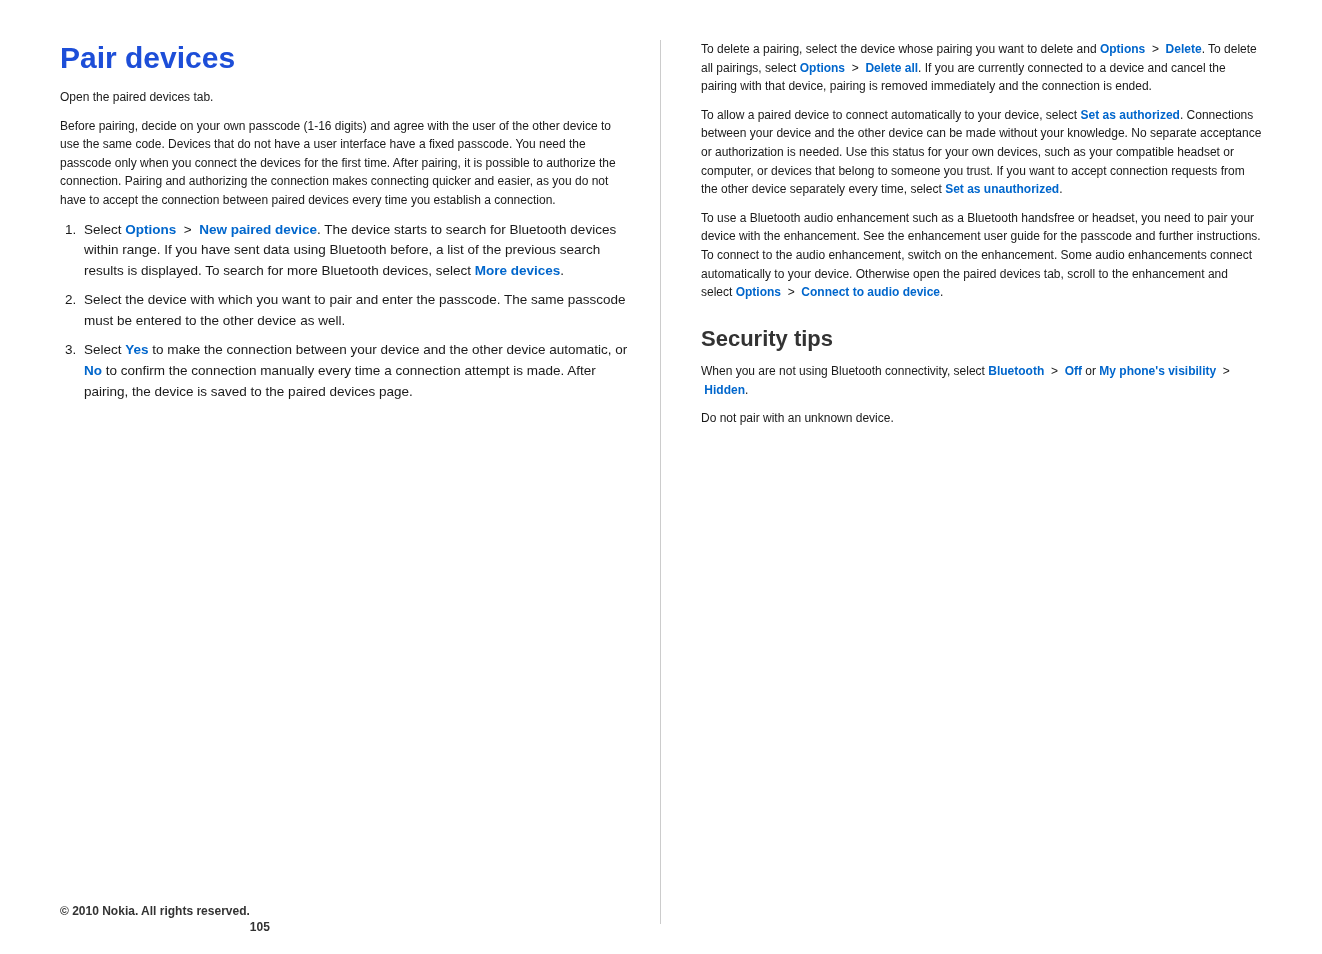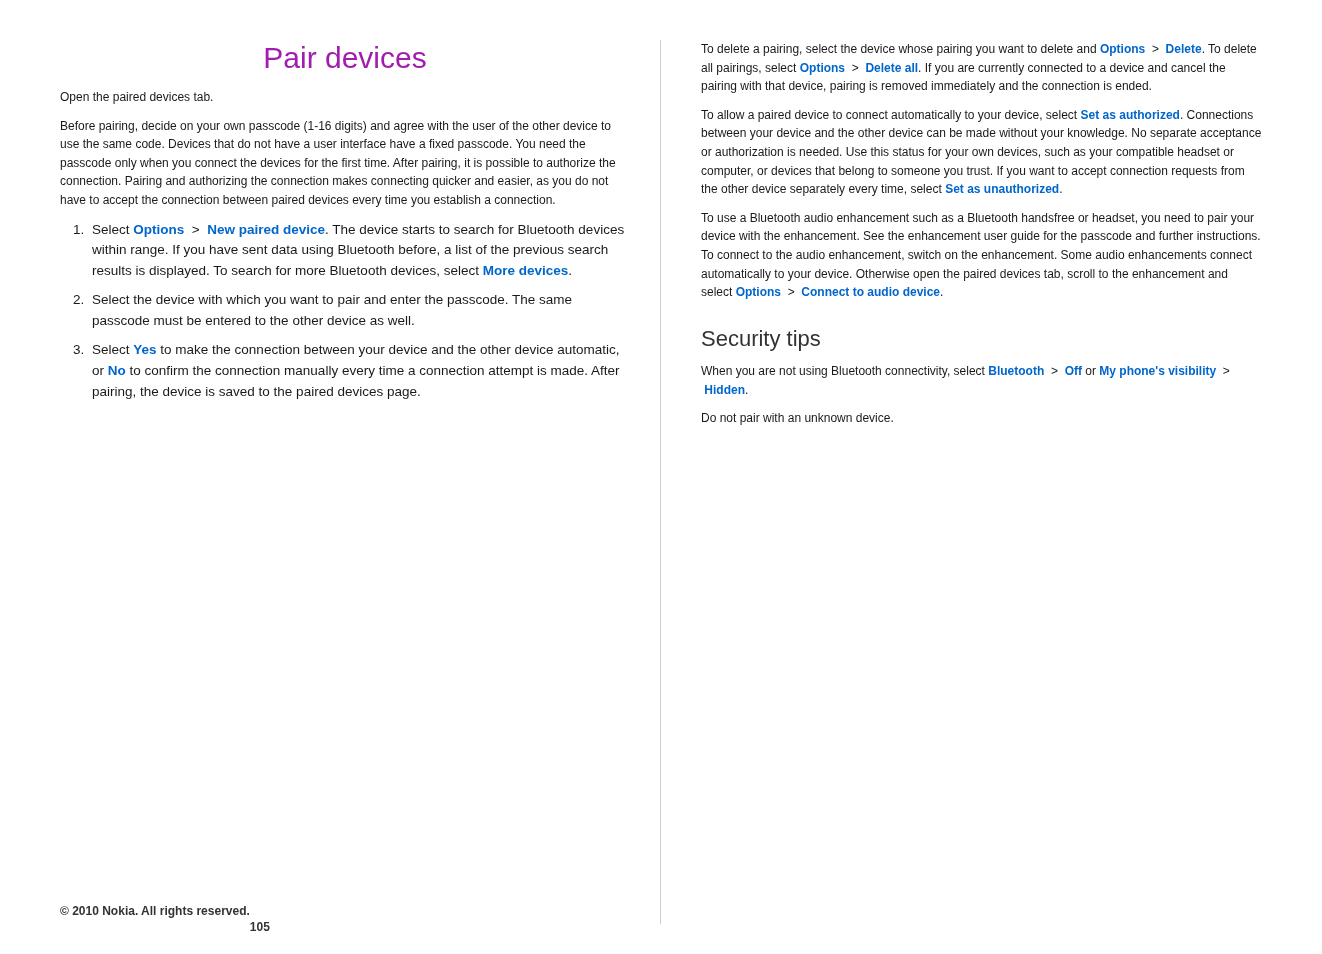--- a/index.html
+++ b/index.html
@@ -32,30 +32,29 @@
       border-right: 1px solid #cccccc;
     }
 
     .right-column {
       width: 50%;
       padding-left: 40px;
     }
 
     .section-title {
       font-size: 30px;
-      font-weight: normal;
-      color: #a21caf;
+      font-weight: bold;
+      color: #1d4ed8;
       margin-bottom: 12px;
       line-height: 1.2;
-      text-align: center;
     }
 
     .section-subtitle {
       font-size: 22px;
-      font-weight: normal;
+      font-weight: bold;
       color: #333333;
       margin-bottom: 10px;
       margin-top: 24px;
       line-height: 1.2;
     }
 
     p {
       font-size: 12px;
       line-height: 1.55;
       margin-bottom: 10px;
@@ -72,21 +71,20 @@
       margin-left: 20px;
       margin-bottom: 10px;
     }
 
     ol li {
       font-size: 13.5px;
       line-height: 1.55;
       margin-bottom: 8px;
       color: #1a1a1a;
       padding-left: 4px;
-      margin-left: 8px;
     }
 
     .footer {
       position: absolute;
       bottom: 20px;
       left: 60px;
       right: 60px;
       display: flex;
       align-items: center;
       border-top: none;

